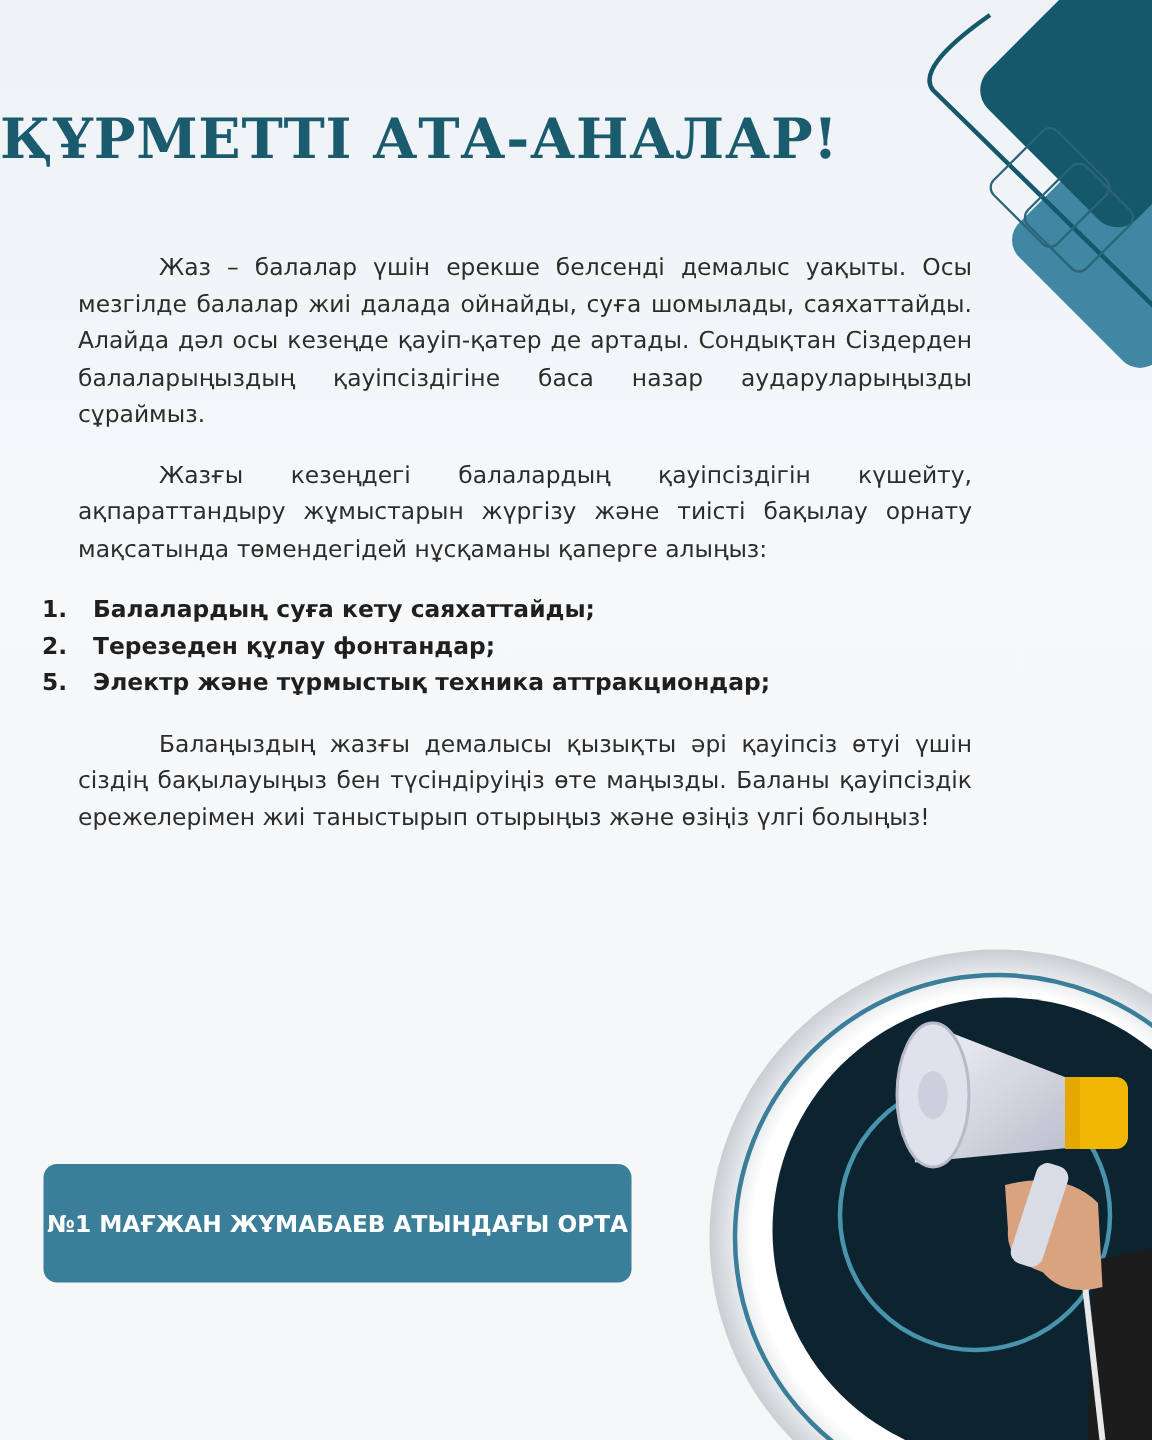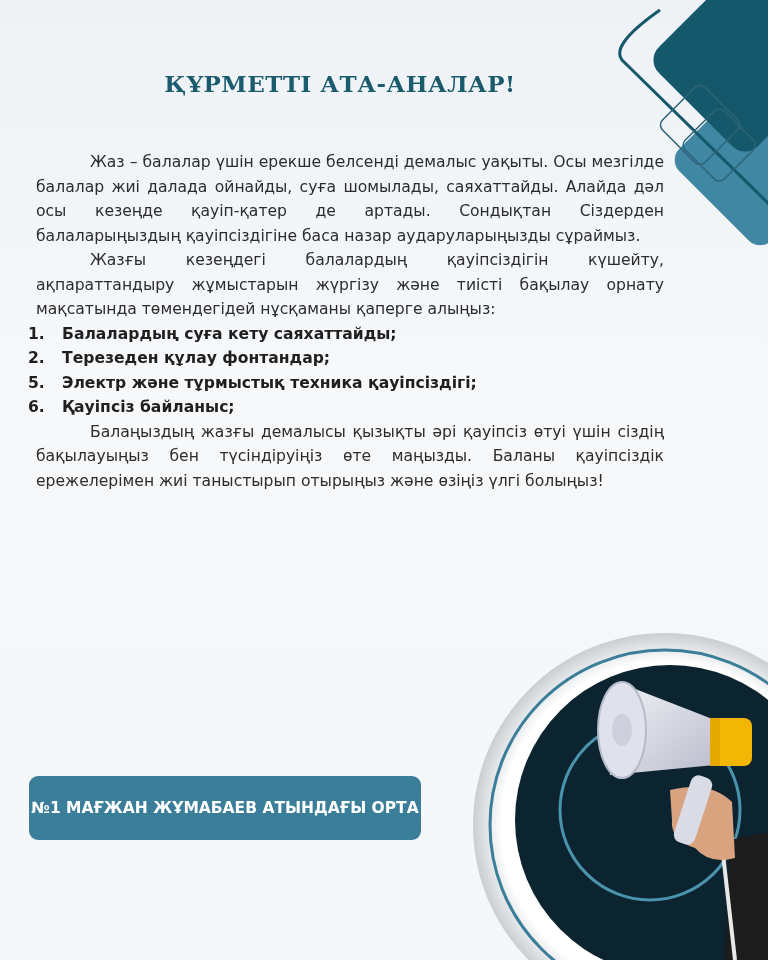--- a/index.html
+++ b/index.html
@@ -3,37 +3,37 @@
   <meta charset="utf-8">
   <style>
     html, body { margin: 0; padding: 0; }
     body {
       width: 768px; height: 960px; overflow: hidden; position: relative;
       background: linear-gradient(180deg, #eef2f6 0%, #f6f8fa 40%, #f4f6f8 100%);
       font-family: "DejaVu Sans", sans-serif;
     }
     .deco-top { position: absolute; left: 600px; top: 0; width: 168px; height: 260px; }
     .title {
-      position: absolute; left: 0; top: 70px; width: 680px; text-align: center;
+      position: absolute; left: 0; top: 70px; width: 680px; 
       font-family: "DejaVu Serif", serif; font-weight: bold;
-      font-size: 23px; color: #1b5b6e; letter-spacing: 0.5px;
+      font-size: 37px; color: #1b5b6e; letter-spacing: 0.5px;
     }
     .content {
       position: absolute; left: 36px; top: 150px; width: 628px;
       font-size: 15.6px; line-height: 24.5px; color: #2c2c2c;
     }
-    .para { text-align: justify; text-indent: 54px; margin: 0; }
+    .para { text-align: justify; text-indent: 54px; margin: 16px; }
     .list { margin: 0; padding: 0; list-style: none; }
     .list li {
       font-weight: bold; color: #1f1f1f; text-align: justify;
       font-size: 15.6px; line-height: 24.5px; margin-left: -8px;
     }
     .list li .num { display: inline-block; min-width: 34px; }
     .footer-box {
-      position: absolute; left: 29px; top: 776px; width: 392px; height: 64px;
+      position: absolute; left: 29px; top: 776px; width: 392px; height: 79px;
       background: #3a7e99; border-radius: 9px;
       color: #ffffff; font-weight: bold; font-size: 15.5px; line-height: 22px;
       text-align: center; display: flex; flex-direction: column; justify-content: center;
     }
     .megaphone-wrap { position: absolute; left: 460px; top: 630px; width: 308px; height: 330px; }
   </style>
 </head>
 <body>
 
 <svg class="deco-top" viewBox="0 0 168 260" xmlns="http://www.w3.org/2000/svg">
@@ -48,22 +48,21 @@
 </svg>
 
 <div class="title">ҚҰРМЕТТІ АТА-АНАЛАР!</div>
 
 <div class="content">
   <p class="para">Жаз – балалар үшін ерекше белсенді демалыс уақыты. Осы мезгілде балалар жиі далада ойнайды, суға шомылады, саяхаттайды. Алайда дәл осы кезеңде қауіп-қатер де артады. Сондықтан Сіздерден балаларыңыздың қауіпсіздігіне баса назар аударуларыңызды сұраймыз.</p>
   <p class="para">Жазғы кезеңдегі балалардың қауіпсіздігін күшейту, ақпараттандыру жұмыстарын жүргізу және тиісті бақылау орнату мақсатында төмендегідей нұсқаманы қаперге алыңыз:</p>
   <ul class="list">
     <li><span class="num">1.</span><span>Балалардың суға кету саяхаттайды;</span></li>
     <li><span class="num">2.</span><span>Терезеден құлау фонтандар;</span></li>
-    <li><span class="num">5.</span><span>Электр және тұрмыстық техника қауіпсіздігі;</span></li>
-    <li><span class="num">6.</span><span>Қауіпсіз байланыс;</span></li>
+    <li><span class="num">5.</span><span>Электр және тұрмыстық техника аттракциондар;</span></li>
   </ul>
   <p class="para">Балаңыздың жазғы демалысы қызықты әрі қауіпсіз өтуі үшін сіздің бақылауыңыз бен түсіндіруіңіз өте маңызды. Баланы қауіпсіздік ережелерімен жиі таныстырып отырыңыз және өзіңіз үлгі болыңыз!</p>
 </div>
 
 <div class="footer-box">
   <div>№1 МАҒЖАН ЖҰМАБАЕВ АТЫНДАҒЫ ОРТА</div>
 </div>
 
 <svg class="megaphone-wrap" viewBox="0 0 308 330" xmlns="http://www.w3.org/2000/svg">
   <defs>

